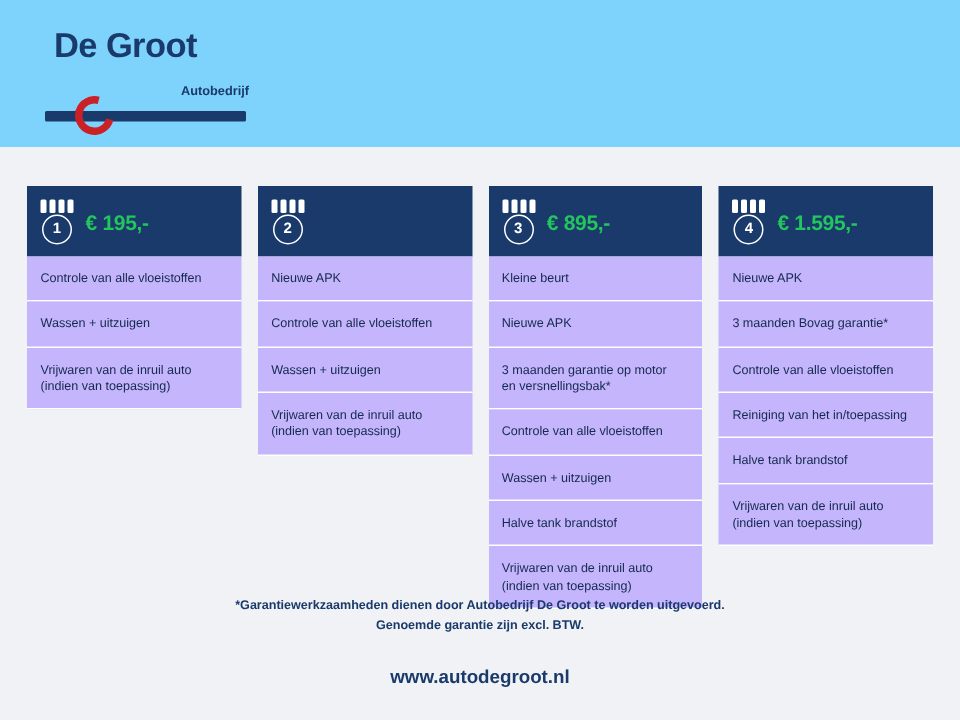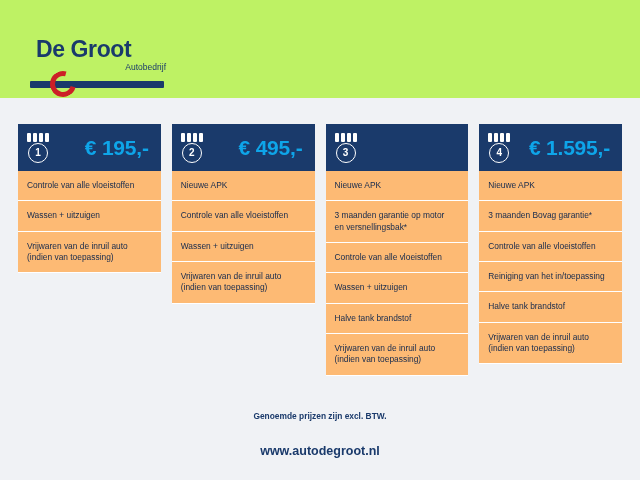--- a/index.html
+++ b/index.html
@@ -11,46 +11,46 @@
   }
   .page {
     position: relative;
     width: 640px; height: 480px;
     background: #ffffff;
     padding: 0;
   }
   
   .header {
     height: 98px;
-    background: #bef264;
-    display: flex;
-    align-items: flex-end;
+    background: #7dd3fc;
+    display: flex;
+    align-items: center;
     padding: 0 24px;
   }
   .logo {
     width: 148px;
     flex: 0 0 148px;
     position: relative;
     height: 60px;
   }
   .logo-text {
     font-size: 23px;
     font-weight: bold;
     color: #1a3a6b;
     letter-spacing: -0.4px;
     line-height: 1;
     padding-left: 12px;
   }
   .logo-sub {
     font-size: 8.5px;
-    font-weight: normal;
+    font-weight: bold;
     color: #1a3a6b;
     text-align: right;
     padding-right: 6px;
-    margin-top: 1px;
+    margin-top: 13px;
   }
   .logo-swoosh {
     position: relative;
     margin-top: 3px;
     height: 20px;
   }
   .logo-swoosh .bar {
     position: absolute;
     left: 6px; top: 6px;
     width: 134px; height: 7px;
@@ -125,30 +125,30 @@
     border: 1.6px solid #ffffff;
     border-radius: 50%;
     color: #ffffff;
     font-size: 10px;
     line-height: 17px;
     text-align: center;
     font-weight: bold;
   }
   .price {
     flex: 1;
-    text-align: right;
-    font-size: 21px;
-    font-weight: bold;
-    color: #0ea5e9;
+    text-align: left;
+    font-size: 14px;
+    font-weight: bold;
+    color: #22c55e;
     letter-spacing: -0.2px;
     padding-right: 4px;
   }
   .items { margin-top: 0; }
   .item {
-    background: #fdba74;
+    background: #c4b5fd;
     color: #14294d;
     font-size: 8.4px;
     line-height: 1.35;
     padding: 9px 9px;
     border-bottom: 1.5px solid #ffffff;
     min-height: 30px;
     display: flex;
     align-items: center;
   }
   .item.two-line { min-height: 40px; }
@@ -216,43 +216,44 @@
         <div class="col-head">
           <div class="badge">
             <div class="crown">
                 <i></i>
                 <i></i>
                 <i></i>
                 <i></i>
               </div>
             <div class="circ">2</div>
           </div>
-          <div class="price">€ 495,-</div>
         </div>
         <div class="items">
           <div class="item">Nieuwe APK</div>
           <div class="item">Controle van alle vloeistoffen</div>
           <div class="item">Wassen + uitzuigen</div>
           <div class="item two-line">Vrijwaren van de inruil auto<br>(indien van toepassing)</div>
         </div>
       </div>
 
       <div class="col">
         <div class="col-head">
           <div class="badge">
             <div class="crown">
                 <i></i>
                 <i></i>
                 <i></i>
                 <i></i>
               </div>
             <div class="circ">3</div>
           </div>
-        </div>
-        <div class="items">
+          <div class="price">€ 895,-</div>
+        </div>
+        <div class="items">
+          <div class="item">Kleine beurt</div>
           <div class="item">Nieuwe APK</div>
           <div class="item two-line">3 maanden garantie op motor<br>en versnellingsbak*</div>
           <div class="item">Controle van alle vloeistoffen</div>
           <div class="item">Wassen + uitzuigen</div>
           <div class="item">Halve tank brandstof</div>
           <div class="item two-line">Vrijwaren van de inruil auto<br>(indien van toepassing)</div>
         </div>
       </div>
 
       <div class="col">
@@ -274,19 +275,20 @@
           <div class="item">Controle van alle vloeistoffen</div>
           <div class="item">Reiniging van het in/toepassing</div>
           <div class="item">Halve tank brandstof</div>
           <div class="item two-line">Vrijwaren van de inruil auto<br>(indien van toepassing)</div>
         </div>
       </div>
 
     </div>
 
     <div class="footnote">
-      <div>Genoemde prijzen zijn excl. BTW.</div>
+      <div>*Garantiewerkzaamheden dienen door Autobedrijf De Groot te worden uitgevoerd.</div>
+      <div>Genoemde garantie zijn excl. BTW.</div>
     </div>
 
     <div class="site">www.autodegroot.nl</div>
   </div>
 
 </div>
 
 </body></html>

